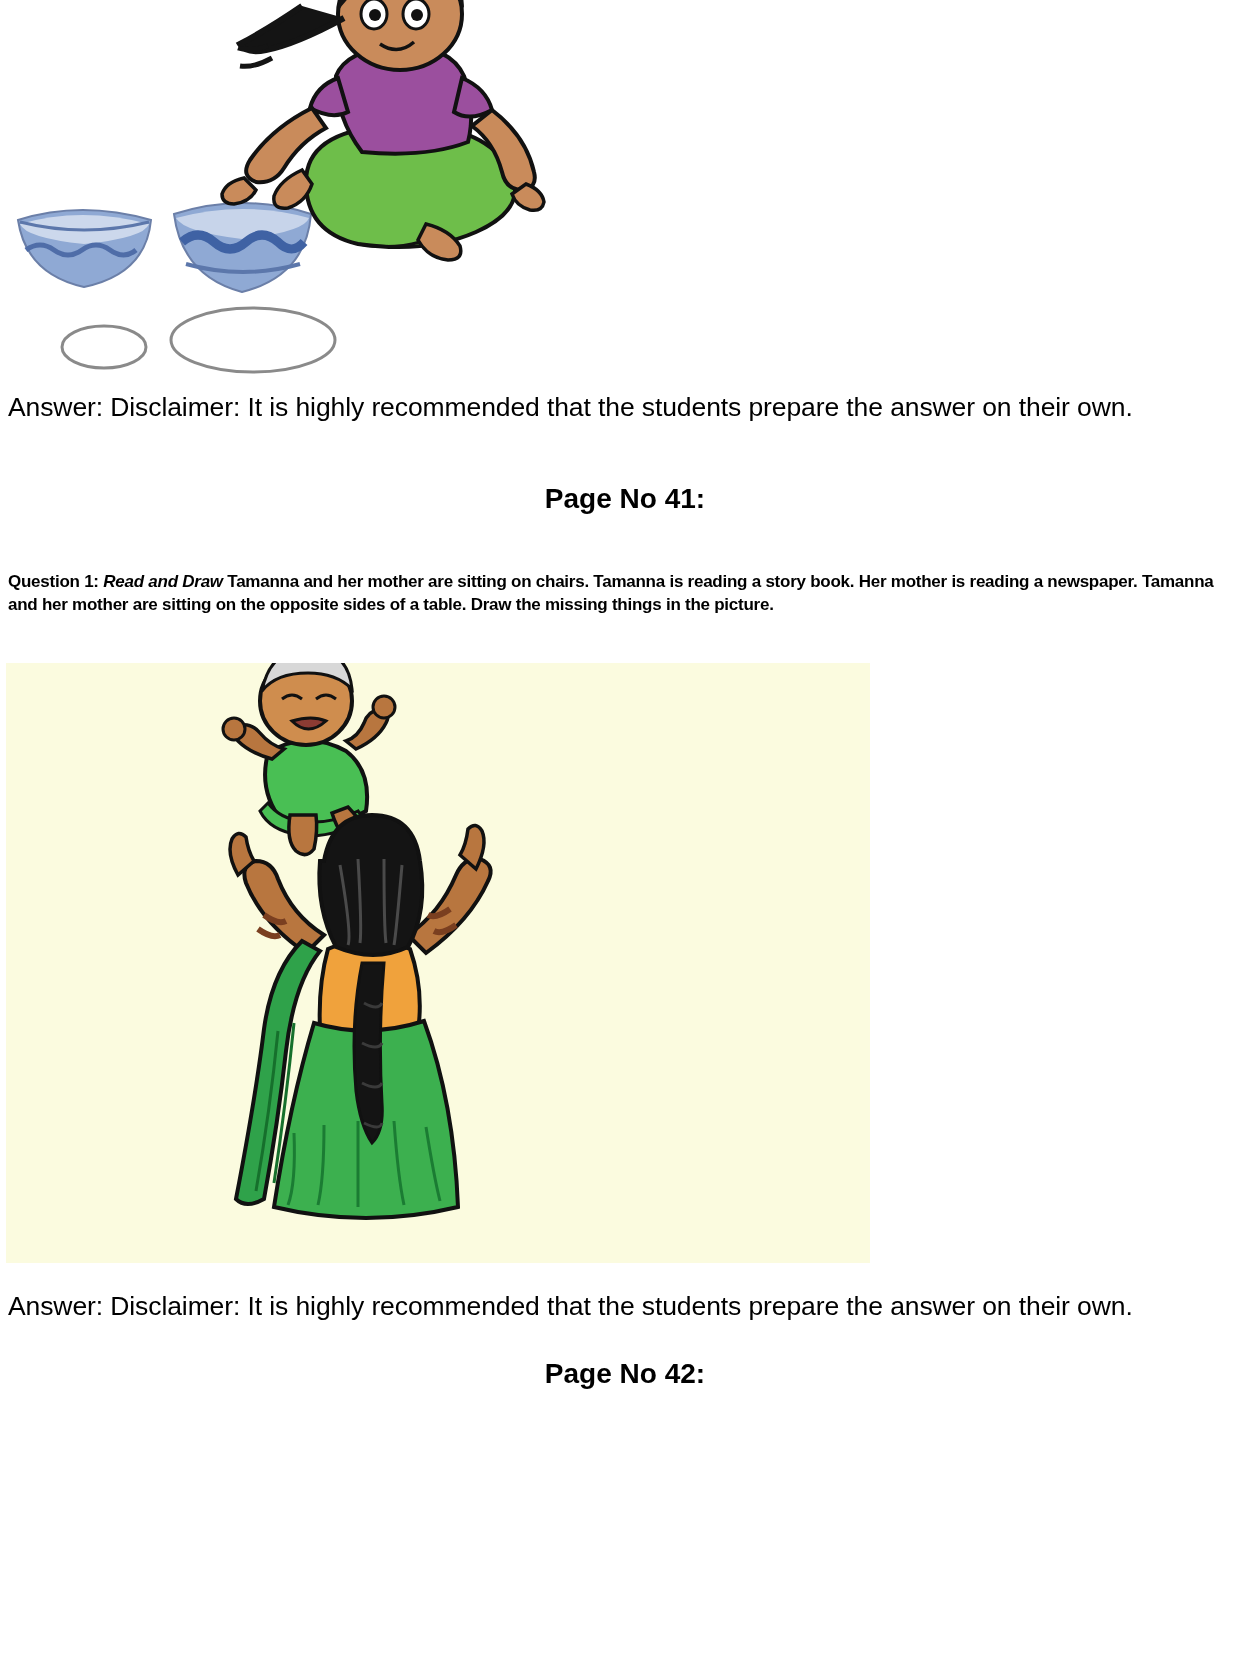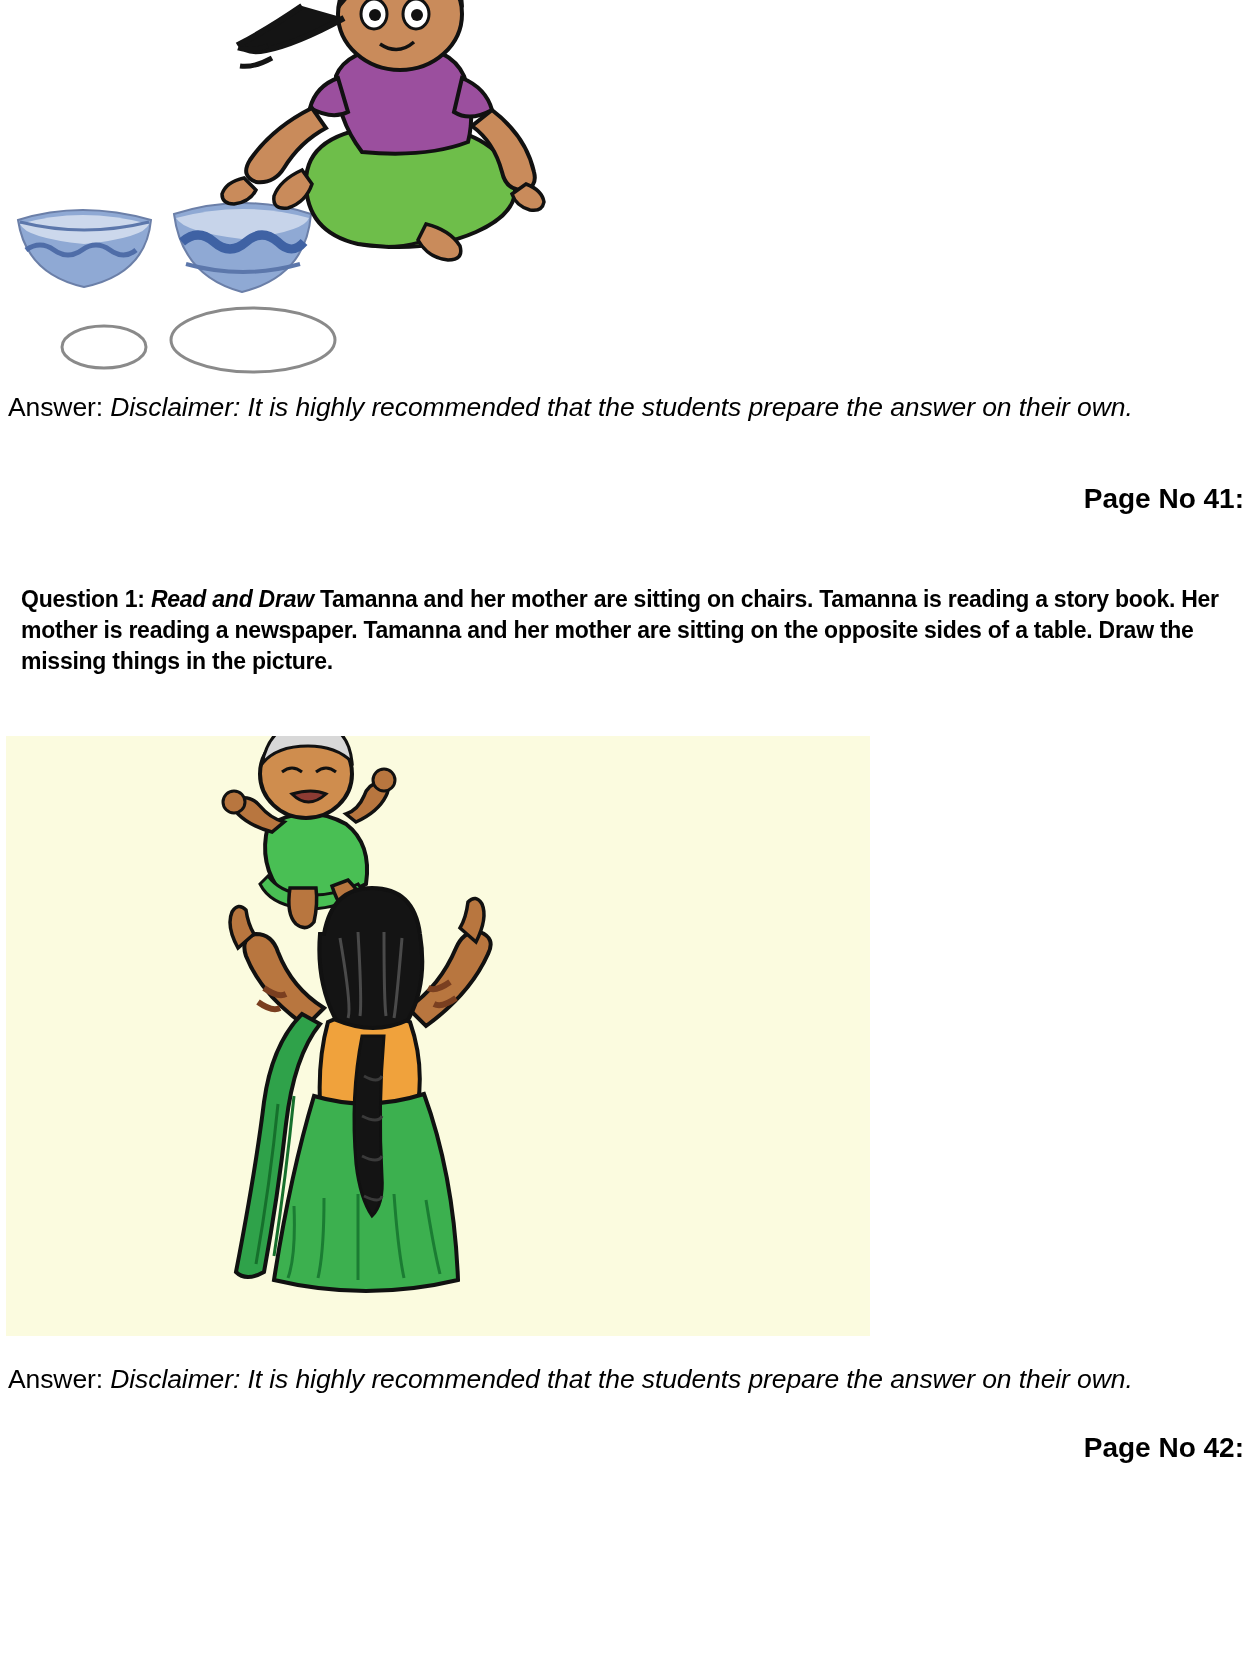--- a/index.html
+++ b/index.html
@@ -43,34 +43,33 @@
     line-height: 1.33;
     margin: 0;
     padding: 0 4px 0 2px;
     letter-spacing: -0.1px;
   }
   .answer-label {
     font-weight: normal;
     font-style: normal;
   }
   .answer-text {
-    font-style: italic;
   }
   .page-heading {
-    text-align: right;
+    text-align: center;
     font-size: 28px;
     font-weight: bold;
     margin: 0;
     padding: 0;
   }
   .question-block {
-    font-size: 23px;
+    font-size: 17px;
     font-weight: bold;
     line-height: 1.35;
-    margin: 13px;
+    margin: 0;
     padding: 0 2px;
     letter-spacing: -0.25px;
   }
   .q-label { font-weight: bold; }
   .q-italic { font-style: italic; font-weight: bold; }
 
   .sp-1 { height: 58px; }
   .sp-2 { height: 56px; }
   .sp-3 { height: 46px; }
   .sp-4 { height: 26px; }

